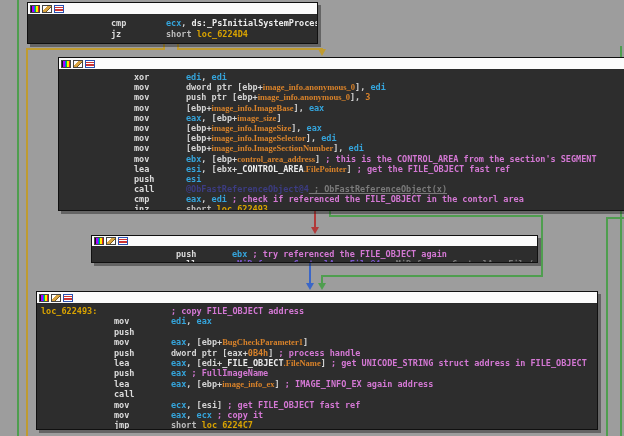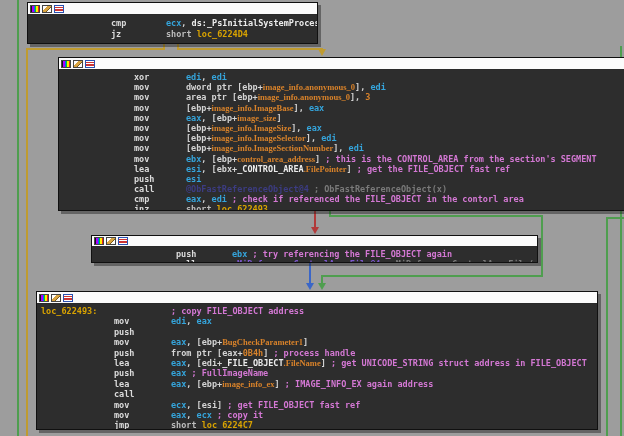--- a/index.html
+++ b/index.html
@@ -47,21 +47,21 @@
   .n2{left:22px;top:57px;width:608px;height:154px;margin-left:36px;--mnx:75px;--opx:127px;}
   .n3{left:91px;top:235px;width:447px;height:28px;--mnx:84px;--opx:140px;}
   .n3 .titlebar{height:10px;}
   .n4{left:36px;top:291px;width:562px;height:139px;--mnx:77px;--opx:134px;}
   
   .tk-reg{color:var(--c-reg,#35a5dc);}
   .tk-var{color:var(--c-var,#d8822a);font-family:Liberation Serif, serif;}
   .tk-num{color:var(--c-num,#d8822a);}
   .tk-plain{color:var(--c-plain,#d4d4d4);}
   .tk-cmt{color:var(--c-cmt,#d478d4);}
-  .tk-gcmt{color:var(--c-gcmt,#7a7a7a);}
+  .tk-gcmt{color:var(--c-gcmt,#7a7a7a);text-decoration:underline;}
   .tk-loc{color:var(--c-loc,#d9a300);}
   .tk-name{color:var(--c-name,#ececec);}
   .tk-calld{color:var(--c-calld,#3c3c82);}
   .tk-callp{color:var(--c-callp,#7e57d0);}
   .tk-kw{color:var(--c-kw,#bdbdbd);}
 </style>
 </head>
 <body>
 
 <div id="canvas">
@@ -108,21 +108,21 @@
 
   <div class="node n2">
     <div class="titlebar">
       <span class="ic ic-colors"></span>
       <span class="ic ic-edit"></span>
       <span class="ic ic-view"></span>
     </div>
     <div class="code">
         <div class="line"><span class="mn">xor</span><span class="ops"><span class="tk-reg">edi</span><span class="tk-plain">, </span><span class="tk-reg">edi</span></span></div>
         <div class="line"><span class="mn">mov</span><span class="ops"><span class="tk-plain">dword ptr [ebp+</span><span class="tk-var">image_info.anonymous_0</span><span class="tk-plain">], </span><span class="tk-reg">edi</span></span></div>
-        <div class="line"><span class="mn">mov</span><span class="ops"><span class="tk-plain">area ptr [ebp+</span><span class="tk-var">image_info.anonymous_0</span><span class="tk-plain">], </span><span class="tk-num">3</span></span></div>
+        <div class="line"><span class="mn">mov</span><span class="ops"><span class="tk-plain">push ptr [ebp+</span><span class="tk-var">image_info.anonymous_0</span><span class="tk-plain">], </span><span class="tk-num">3</span></span></div>
         <div class="line"><span class="mn">mov</span><span class="ops"><span class="tk-plain">[ebp+</span><span class="tk-var">image_info.ImageBase</span><span class="tk-plain">], </span><span class="tk-reg">eax</span></span></div>
         <div class="line"><span class="mn">mov</span><span class="ops"><span class="tk-reg">eax</span><span class="tk-plain">, [ebp+</span><span class="tk-var">image_size</span><span class="tk-plain">]</span></span></div>
         <div class="line"><span class="mn">mov</span><span class="ops"><span class="tk-plain">[ebp+</span><span class="tk-var">image_info.ImageSize</span><span class="tk-plain">], </span><span class="tk-reg">eax</span></span></div>
         <div class="line"><span class="mn">mov</span><span class="ops"><span class="tk-plain">[ebp+</span><span class="tk-var">image_info.ImageSelector</span><span class="tk-plain">], </span><span class="tk-reg">edi</span></span></div>
         <div class="line"><span class="mn">mov</span><span class="ops"><span class="tk-plain">[ebp+</span><span class="tk-var">image_info.ImageSectionNumber</span><span class="tk-plain">], </span><span class="tk-reg">edi</span></span></div>
         <div class="line"><span class="mn">mov</span><span class="ops"><span class="tk-reg">ebx</span><span class="tk-plain">, [ebp+</span><span class="tk-var">control_area_address</span><span class="tk-plain">]</span><span class="tk-cmt"> ; this is the CONTROL_AREA from the section's SEGMENT</span></span></div>
         <div class="line"><span class="mn">lea</span><span class="ops"><span class="tk-reg">esi</span><span class="tk-plain">, [ebx+</span><span class="tk-name">_CONTROL_AREA</span><span class="tk-var">.FilePointer</span><span class="tk-plain">]</span><span class="tk-cmt"> ; get the FILE_OBJECT fast ref</span></span></div>
         <div class="line"><span class="mn">push</span><span class="ops"><span class="tk-reg">esi</span></span></div>
         <div class="line"><span class="mn">call</span><span class="ops"><span class="tk-calld">@ObFastReferenceObject@4</span><span class="tk-gcmt"> ; ObFastReferenceObject(x)</span></span></div>
         <div class="line"><span class="mn">cmp</span><span class="ops"><span class="tk-reg">eax</span><span class="tk-plain">, </span><span class="tk-reg">edi</span><span class="tk-cmt"> ; check if referenced the FILE_OBJECT in the contorl area</span></span></div>
@@ -130,37 +130,37 @@
       </div>
   </div>
 
   <div class="node n3">
     <div class="titlebar">
       <span class="ic ic-colors"></span>
       <span class="ic ic-edit"></span>
       <span class="ic ic-view"></span>
     </div>
     <div class="code">
-        <div class="line"><span class="mn">push</span><span class="ops"><span class="tk-reg">ebx</span><span class="tk-cmt"> ; try referencing the FILE_OBJECT again</span></span></div>
+        <div class="line"><span class="mn">push</span><span class="ops"><span class="tk-reg">ebx</span><span class="tk-cmt"> ; try referenced the FILE_OBJECT again</span></span></div>
         <div class="line"><span class="mn">call</span><span class="ops"><span class="tk-callp">_MiReferenceControlAreaFile@4</span><span class="tk-gcmt"> ; MiReferenceControlAreaFile(x)</span></span></div>
       </div>
   </div>
 
   <div class="node n4">
     <div class="titlebar">
       <span class="ic ic-colors"></span>
       <span class="ic ic-edit"></span>
       <span class="ic ic-view"></span>
     </div>
     <div class="code">
         <div class="line"><span class="lbl tk-loc">loc_622493:</span><span class="lblcmt tk-cmt">; copy FILE_OBJECT address</span></div>
         <div class="line"><span class="mn">mov</span><span class="ops"><span class="tk-reg">edi</span><span class="tk-plain">, </span><span class="tk-reg">eax</span></span></div>
         <div class="line"><span class="mn">push</span></div>
         <div class="line"><span class="mn">mov</span><span class="ops"><span class="tk-reg">eax</span><span class="tk-plain">, [ebp+</span><span class="tk-var">BugCheckParameter1</span><span class="tk-plain">]</span></span></div>
-        <div class="line"><span class="mn">push</span><span class="ops"><span class="tk-plain">from ptr [eax+</span><span class="tk-num">0B4h</span><span class="tk-plain">]</span><span class="tk-cmt"> ; process handle</span></span></div>
+        <div class="line"><span class="mn">push</span><span class="ops"><span class="tk-plain">dword ptr [eax+</span><span class="tk-num">0B4h</span><span class="tk-plain">]</span><span class="tk-cmt"> ; process handle</span></span></div>
         <div class="line"><span class="mn">lea</span><span class="ops"><span class="tk-reg">eax</span><span class="tk-plain">, [edi+</span><span class="tk-name">_FILE_OBJECT</span><span class="tk-var">.FileName</span><span class="tk-plain">]</span><span class="tk-cmt"> ; get UNICODE_STRING struct address in FILE_OBJECT</span></span></div>
         <div class="line"><span class="mn">push</span><span class="ops"><span class="tk-reg">eax</span><span class="tk-cmt"> ; FullImageName</span></span></div>
         <div class="line"><span class="mn">lea</span><span class="ops"><span class="tk-reg">eax</span><span class="tk-plain">, [ebp+</span><span class="tk-var">image_info_ex</span><span class="tk-plain">]</span><span class="tk-cmt"> ; IMAGE_INFO_EX again address</span></span></div>
         <div class="line"><span class="mn">call</span></div>
         <div class="line"><span class="mn">mov</span><span class="ops"><span class="tk-reg">ecx</span><span class="tk-plain">, [esi]</span><span class="tk-cmt"> ; get FILE_OBJECT fast ref</span></span></div>
         <div class="line"><span class="mn">mov</span><span class="ops"><span class="tk-reg">eax</span><span class="tk-plain">, </span><span class="tk-reg">ecx</span><span class="tk-cmt"> ; copy it</span></span></div>
         <div class="line"><span class="mn">jmp</span><span class="ops"><span class="tk-kw">short </span><span class="tk-loc">loc_6224C7</span></span></div>
       </div>
   </div>
 

